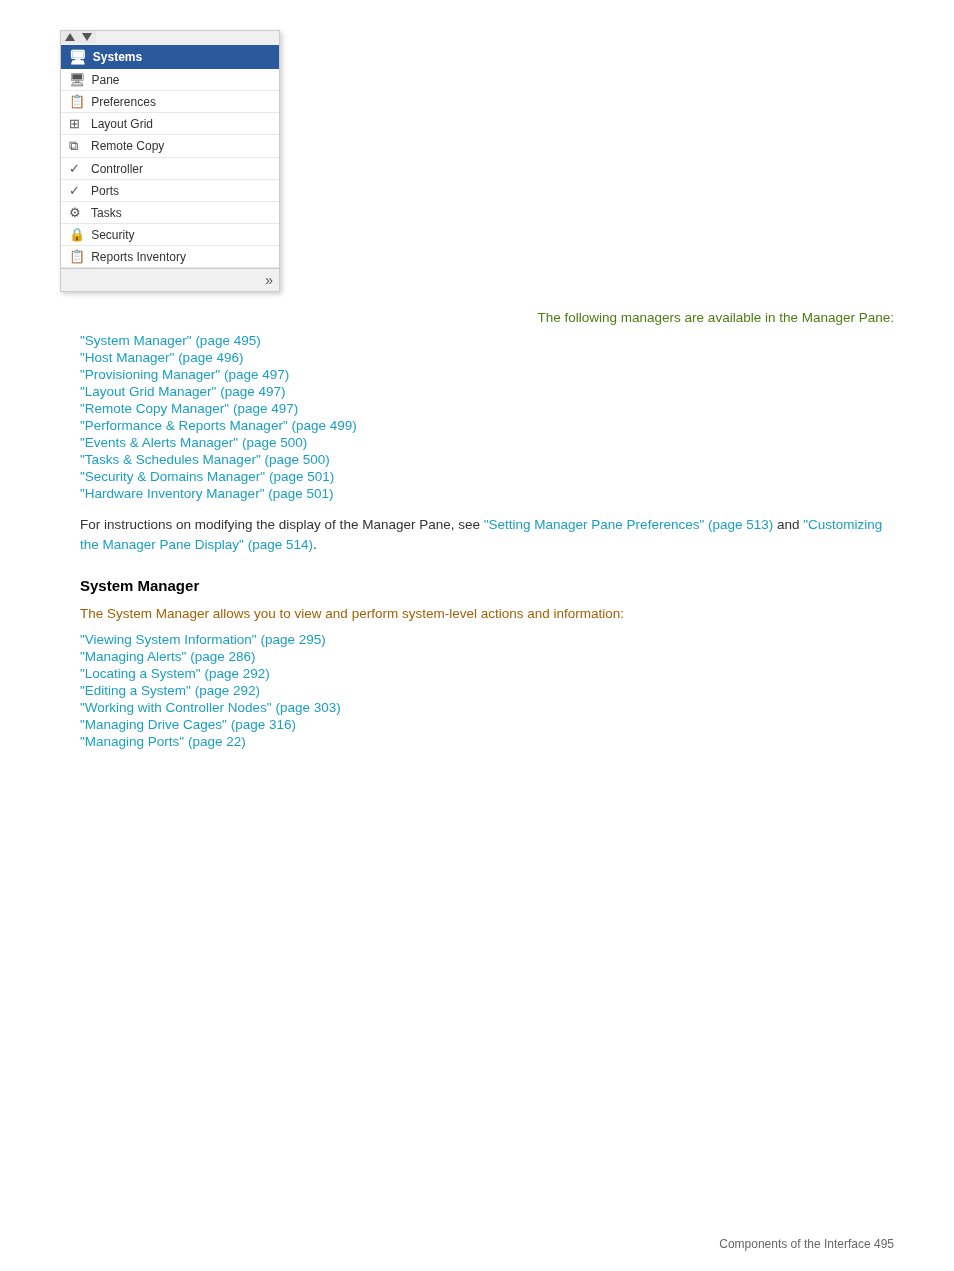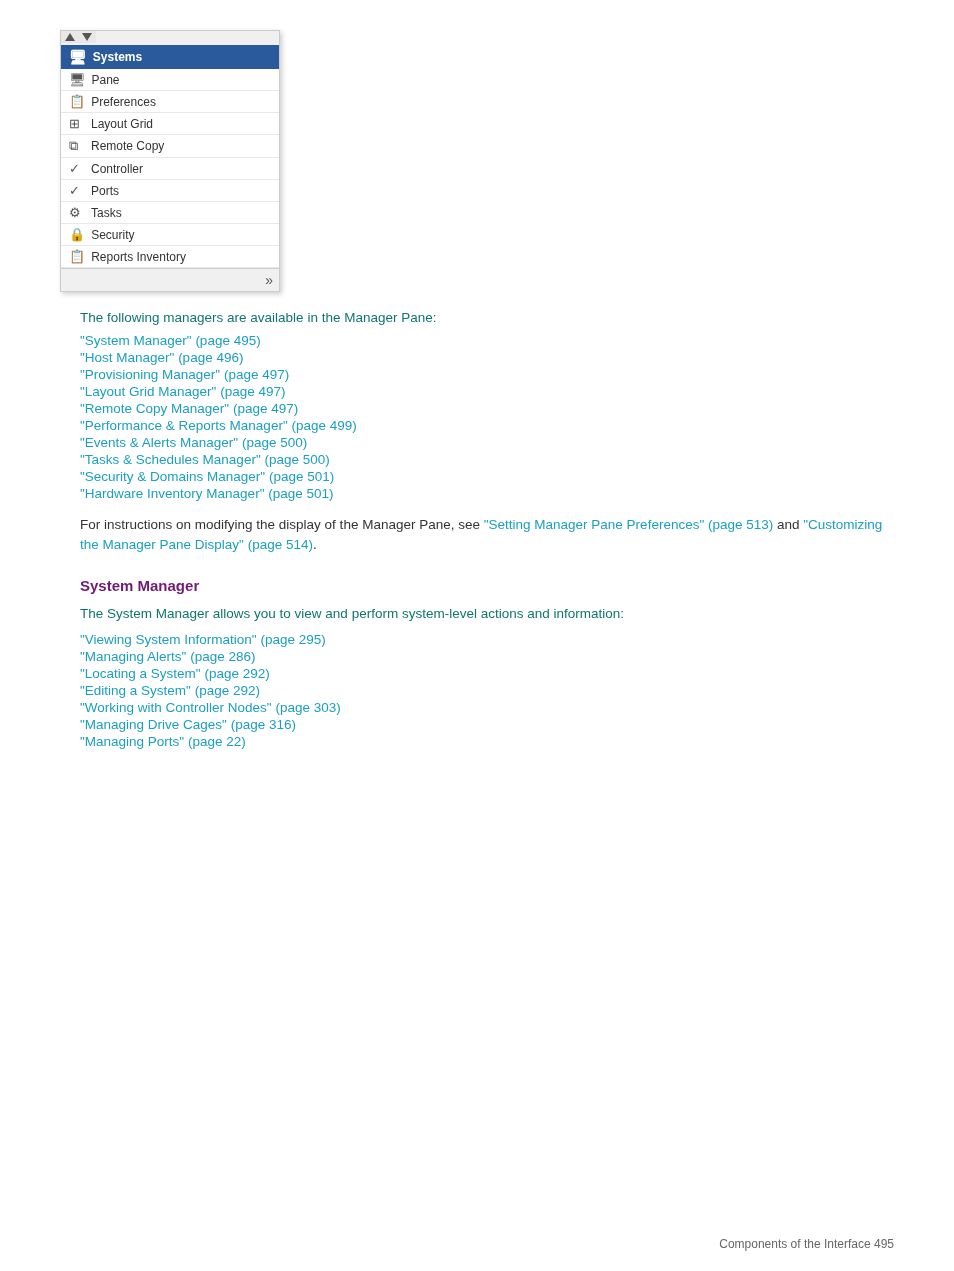--- a/index.html
+++ b/index.html
@@ -68,22 +68,23 @@
       border-top: 1px solid #ccc;
     }
 
     
     .main-content {
       margin-left: 20px;
     }
 
     .intro-text {
       font-size: 13.5px;
-      color: #0f766e;
+      color: #4d7c0f;
       margin-bottom: 8px;
+      text-align: right;
     }
 
     .link-list {
       list-style: none;
       margin-bottom: 14px;
     }
 
     .link-list li {
       margin-bottom: 2px;
     }
@@ -96,30 +97,30 @@
 
     .instructions-text {
       font-size: 13.5px;
       color: #333;
       line-height: 1.5;
       margin-bottom: 20px;
     }
 
     
     .section-heading {
-      color: #701a75;
+      color: #000000;
       font-size: 15px;
       font-weight: bold;
       margin-bottom: 10px;
       margin-top: 21px;
     }
 
     .section-intro {
       font-size: 13.5px;
-      color: #0f766e;
+      color: #a16207;
       margin-bottom: 8px;
       line-height: 1.5;
     }
 
     .section-links {
       list-style: none;
       margin-bottom: 14px;
     }
 
     .section-links li {

